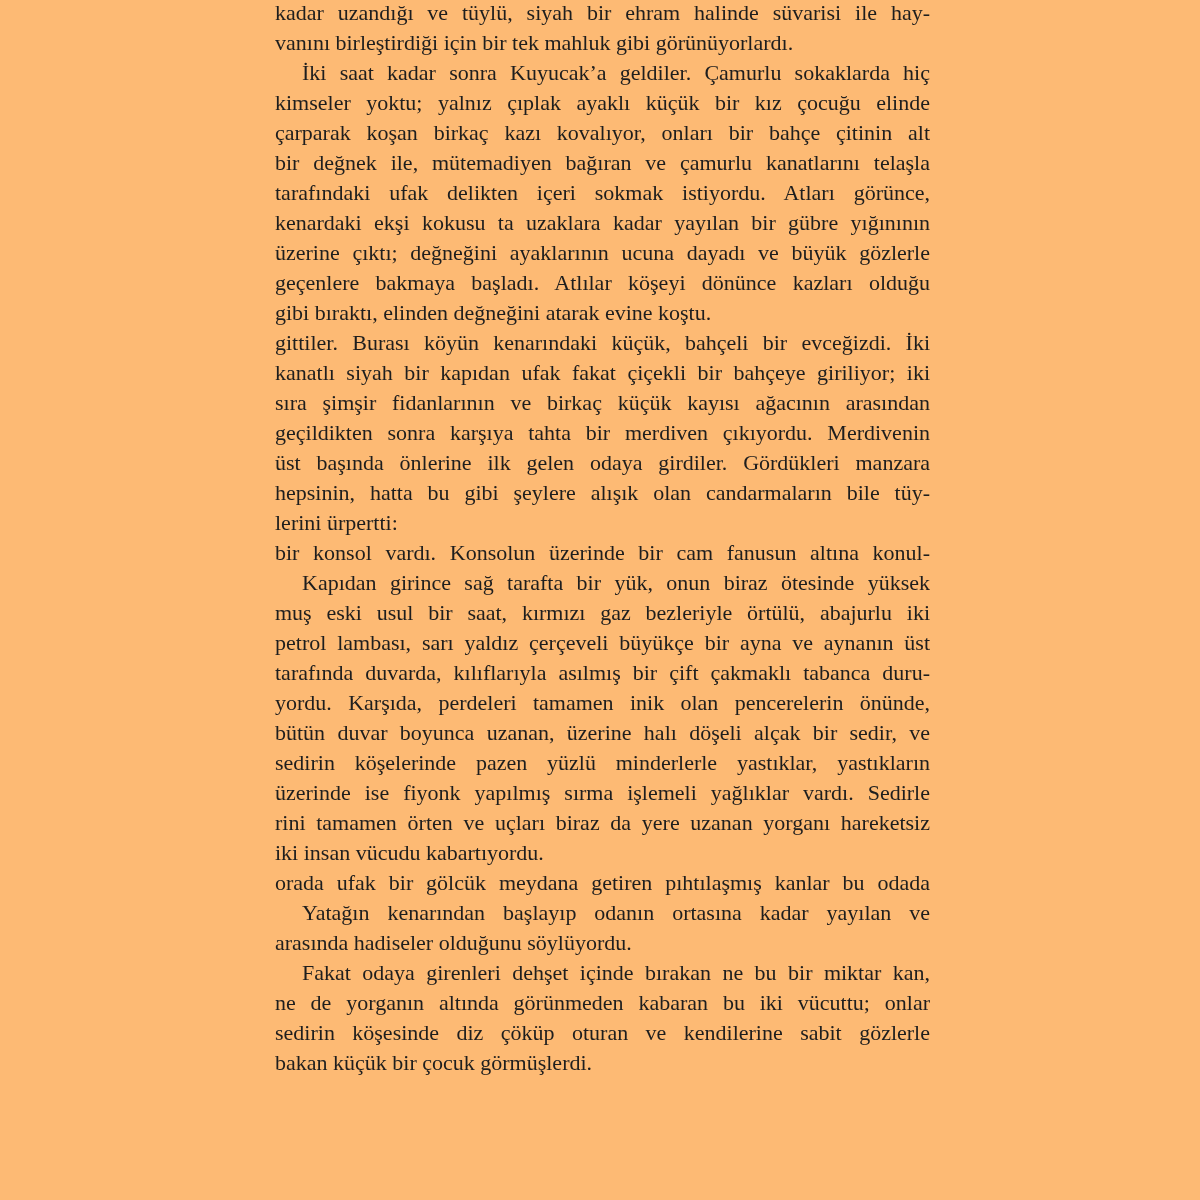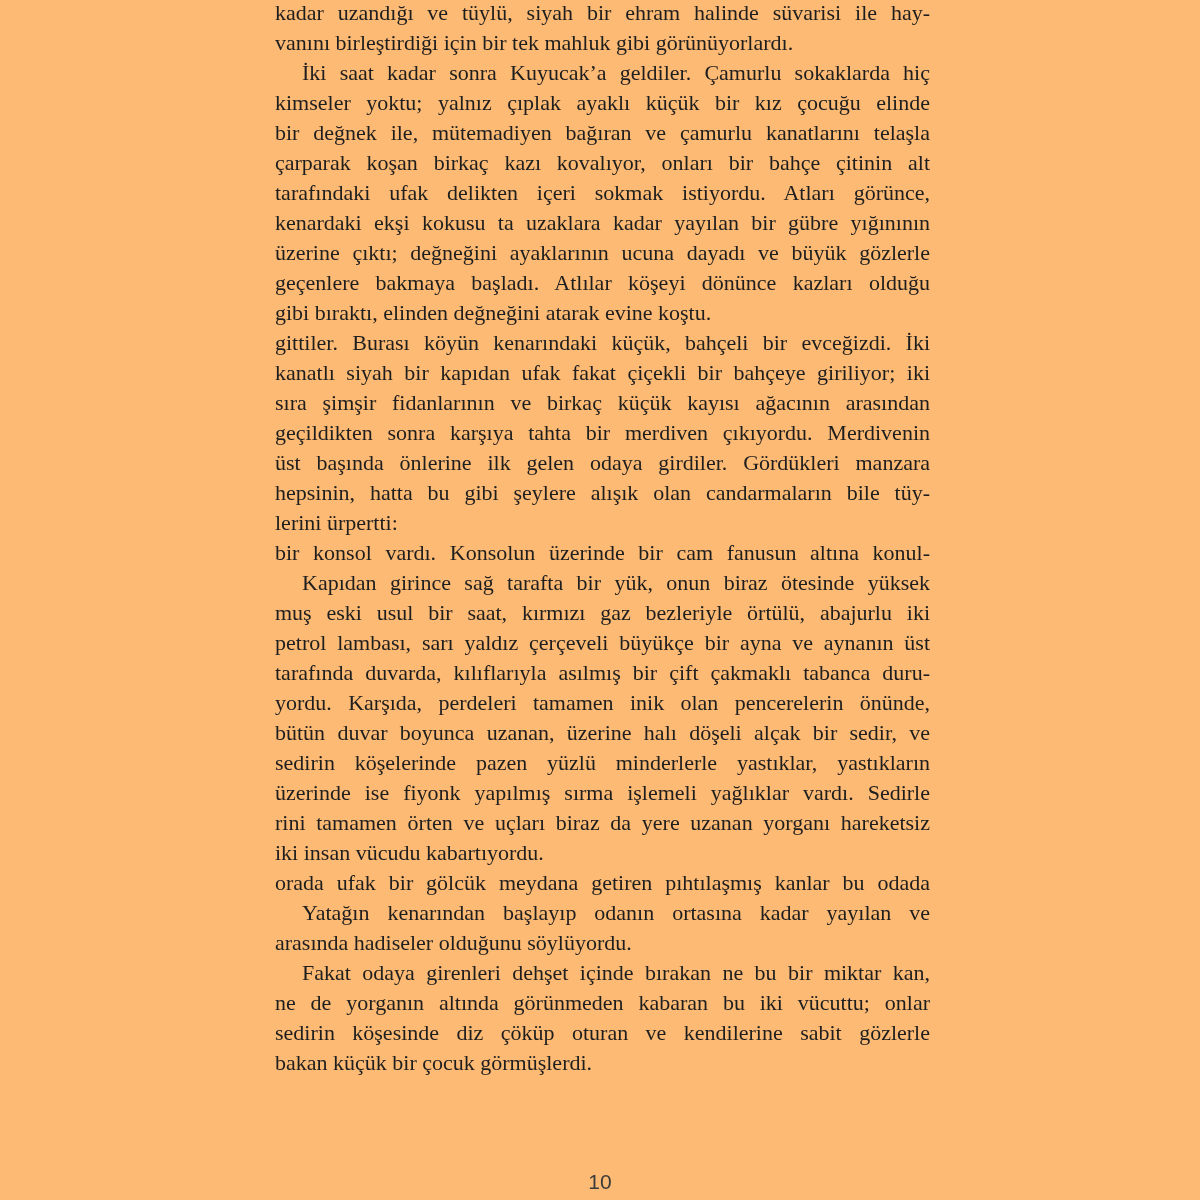--- a/index.html
+++ b/index.html
@@ -62,22 +62,22 @@
 
 <main class="book-page">
   <section class="text-block" style="color: rgb(30, 30, 30);">
       <p>
         <span class="line">kadar uzandığı ve tüylü, siyah bir ehram halinde süvarisi ile hay-</span>
         <span class="line para-end">vanını birleştirdiği için bir tek mahluk gibi görünüyorlardı.</span>
       </p>
       <p>
         <span class="line first-indent">İki saat kadar sonra Kuyucak’a geldiler. Çamurlu sokaklarda hiç</span>
         <span class="line">kimseler yoktu; yalnız çıplak ayaklı küçük bir kız çocuğu elinde</span>
+        <span class="line">çarparak koşan birkaç kazı kovalıyor, onları bir bahçe çitinin alt</span>
         <span class="line">bir değnek ile, mütemadiyen bağıran ve çamurlu kanatlarını telaşla</span>
-        <span class="line">çarparak koşan birkaç kazı kovalıyor, onları bir bahçe çitinin alt</span>
         <span class="line">tarafındaki ufak delikten içeri sokmak istiyordu. Atları görünce,</span>
         <span class="line">kenardaki ekşi kokusu ta uzaklara kadar yayılan bir gübre yığınının</span>
         <span class="line">üzerine çıktı; değneğini ayaklarının ucuna dayadı ve büyük gözlerle</span>
         <span class="line">geçenlere bakmaya başladı. Atlılar köşeyi dönünce kazları olduğu</span>
         <span class="line para-end">gibi bıraktı, elinden değneğini atarak evine koştu.</span>
       </p>
       <p>
         <span class="line">gittiler. Burası köyün kenarındaki küçük, bahçeli bir evceğizdi. İki</span>
         <span class="line">kanatlı siyah bir kapıdan ufak fakat çiçekli bir bahçeye giriliyor; iki</span>
         <span class="line">sıra şimşir fidanlarının ve birkaç küçük kayısı ağacının arasından</span>
@@ -104,14 +104,13 @@
         <span class="line first-indent">Yatağın kenarından başlayıp odanın ortasına kadar yayılan ve</span>
         <span class="line para-end">arasında hadiseler olduğunu söylüyordu.</span>
       </p>
       <p>
         <span class="line first-indent">Fakat odaya girenleri dehşet içinde bırakan ne bu bir miktar kan,</span>
         <span class="line">ne de yorganın altında görünmeden kabaran bu iki vücuttu; onlar</span>
         <span class="line">sedirin köşesinde diz çöküp oturan ve kendilerine sabit gözlerle</span>
         <span class="line para-end">bakan küçük bir çocuk görmüşlerdi.</span>
       </p>
     </section>
-  <div class="folio" style="color: rgb(60, 60, 60);">10</div>
 </main>
 
 </body></html>

